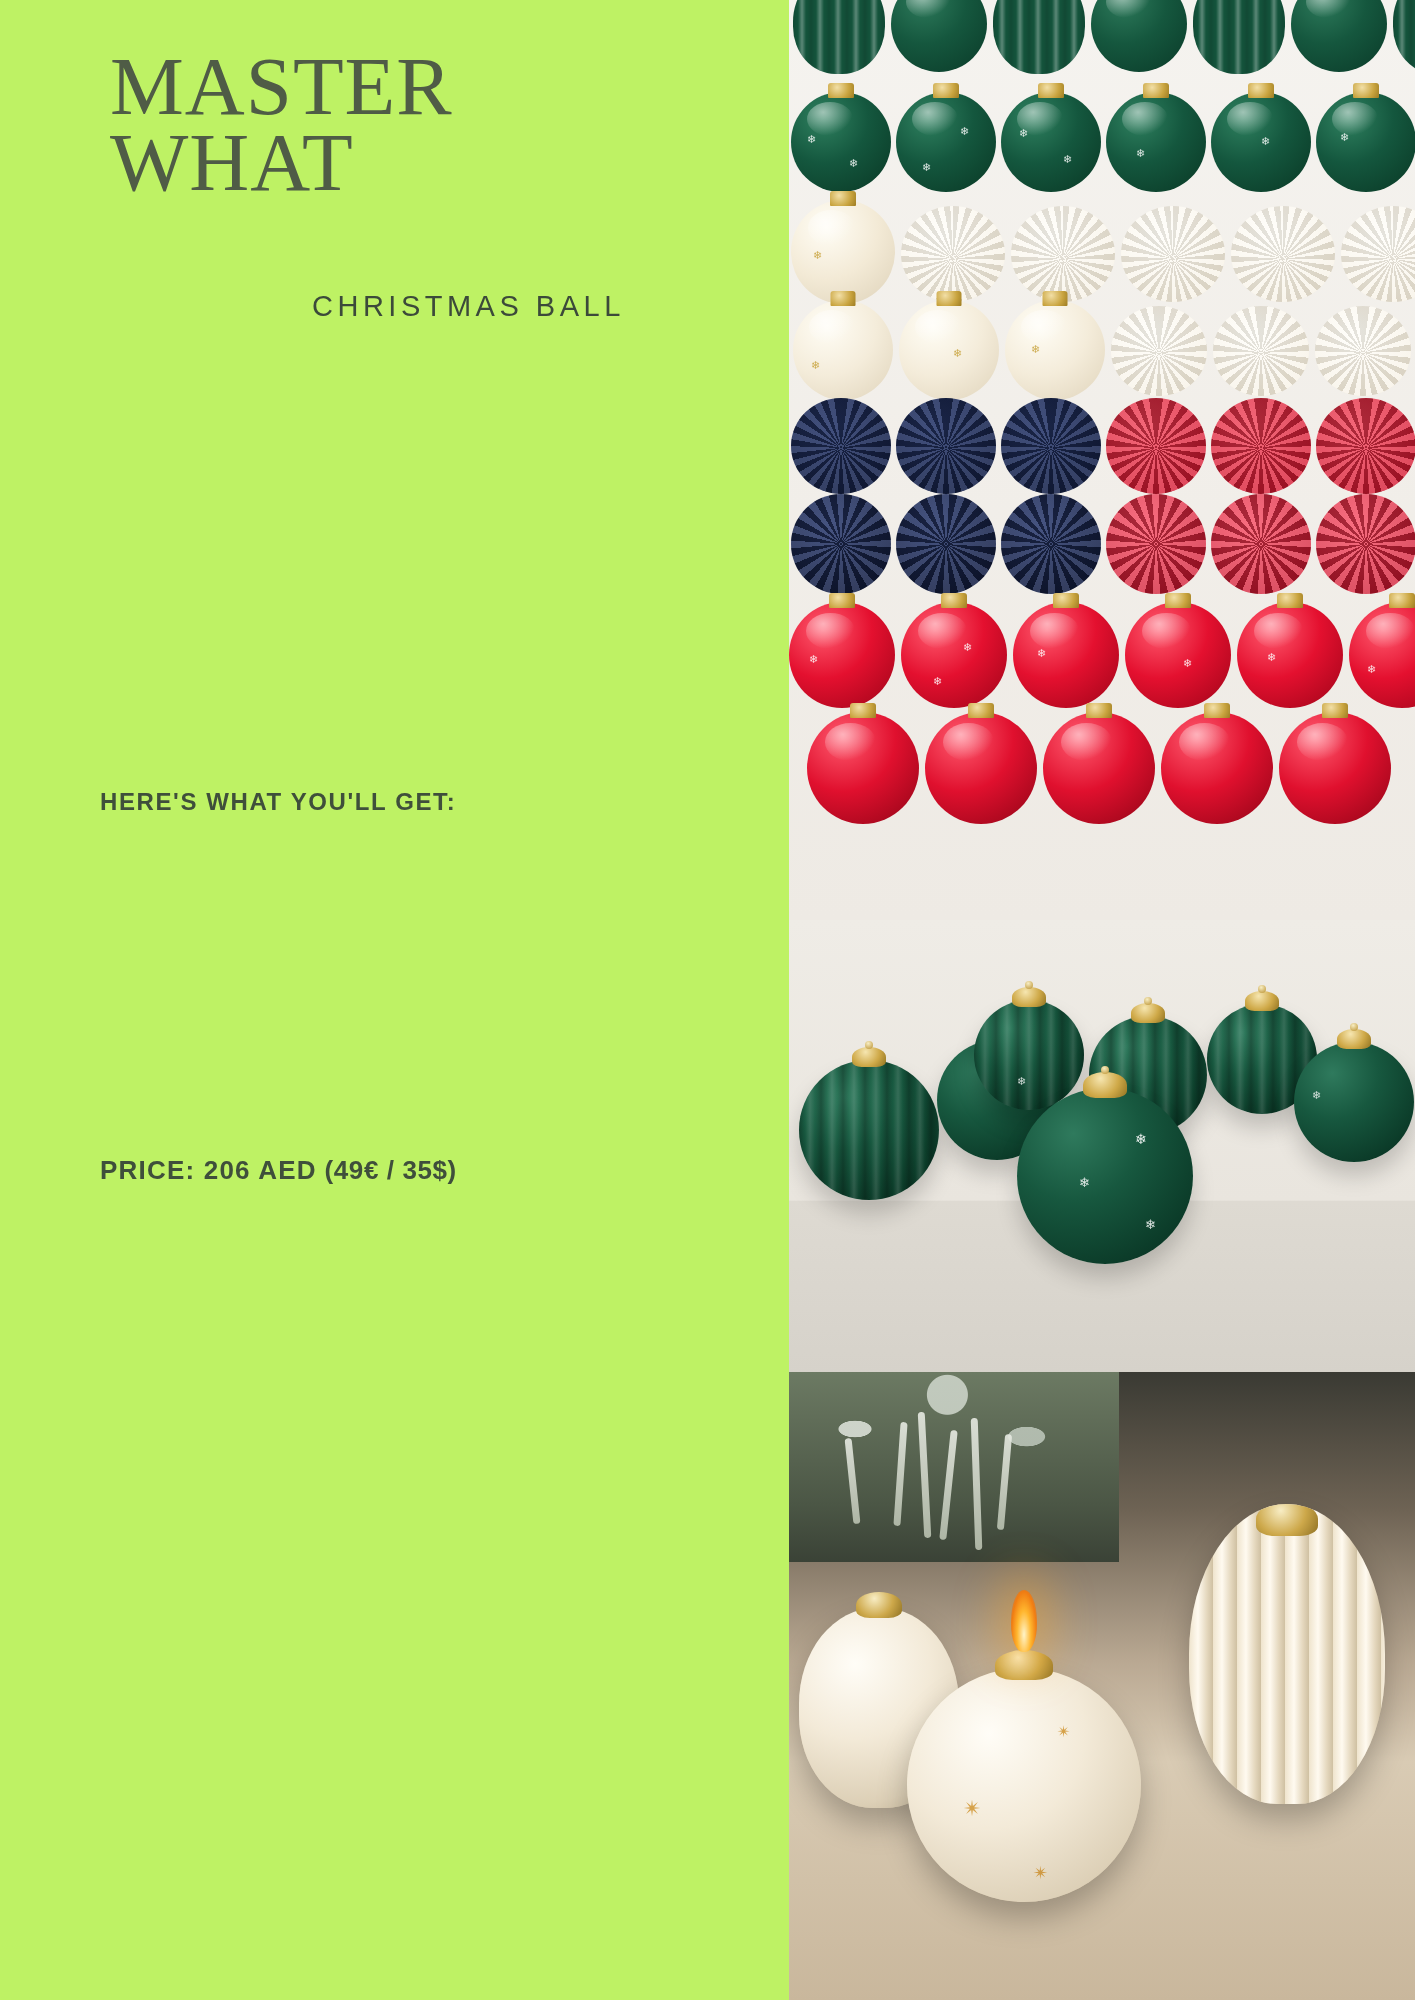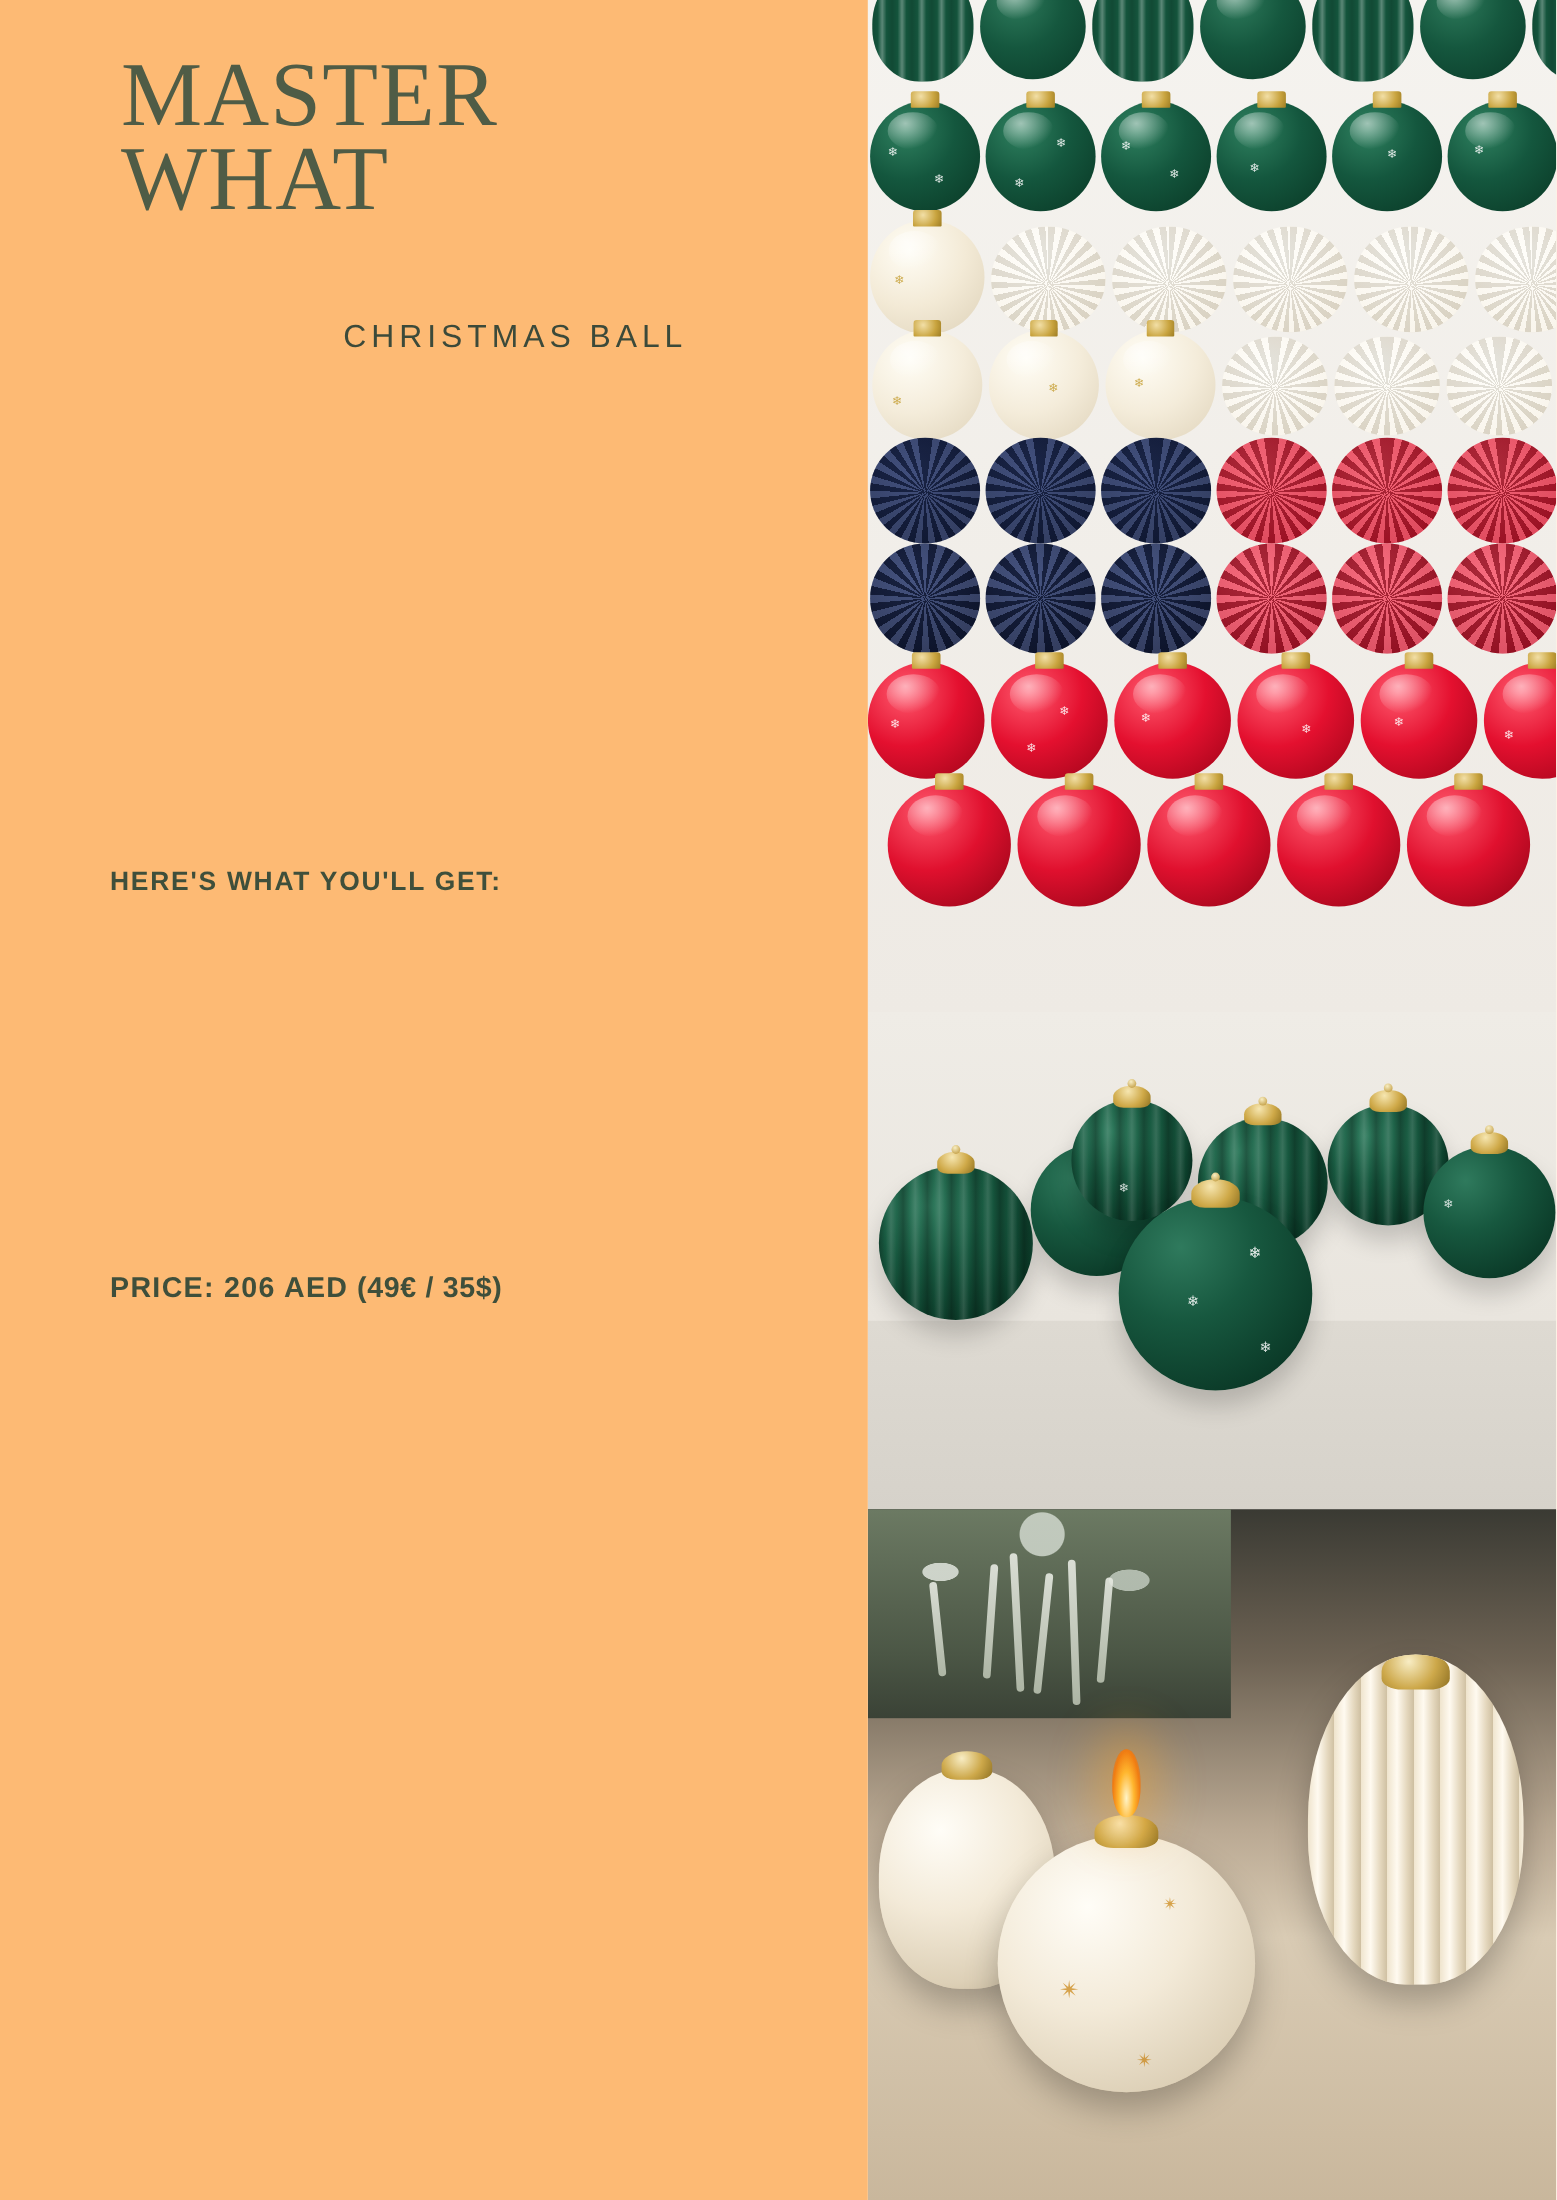--- a/index.html
+++ b/index.html
@@ -15,21 +15,21 @@
     height: 2000px;
     background: #fdfdfc;
     overflow: hidden;
     display: flex;
   }
 
   
   .left-col {
     width: 789px;
     height: 2000px;
-    background: #fdba74;
+    background: #bef264;
     position: relative;
     padding: 0;
   }
 
   .title-block {
     position: absolute;
     left: 110px;
     top: 48px;
     width: 640px;
   }

